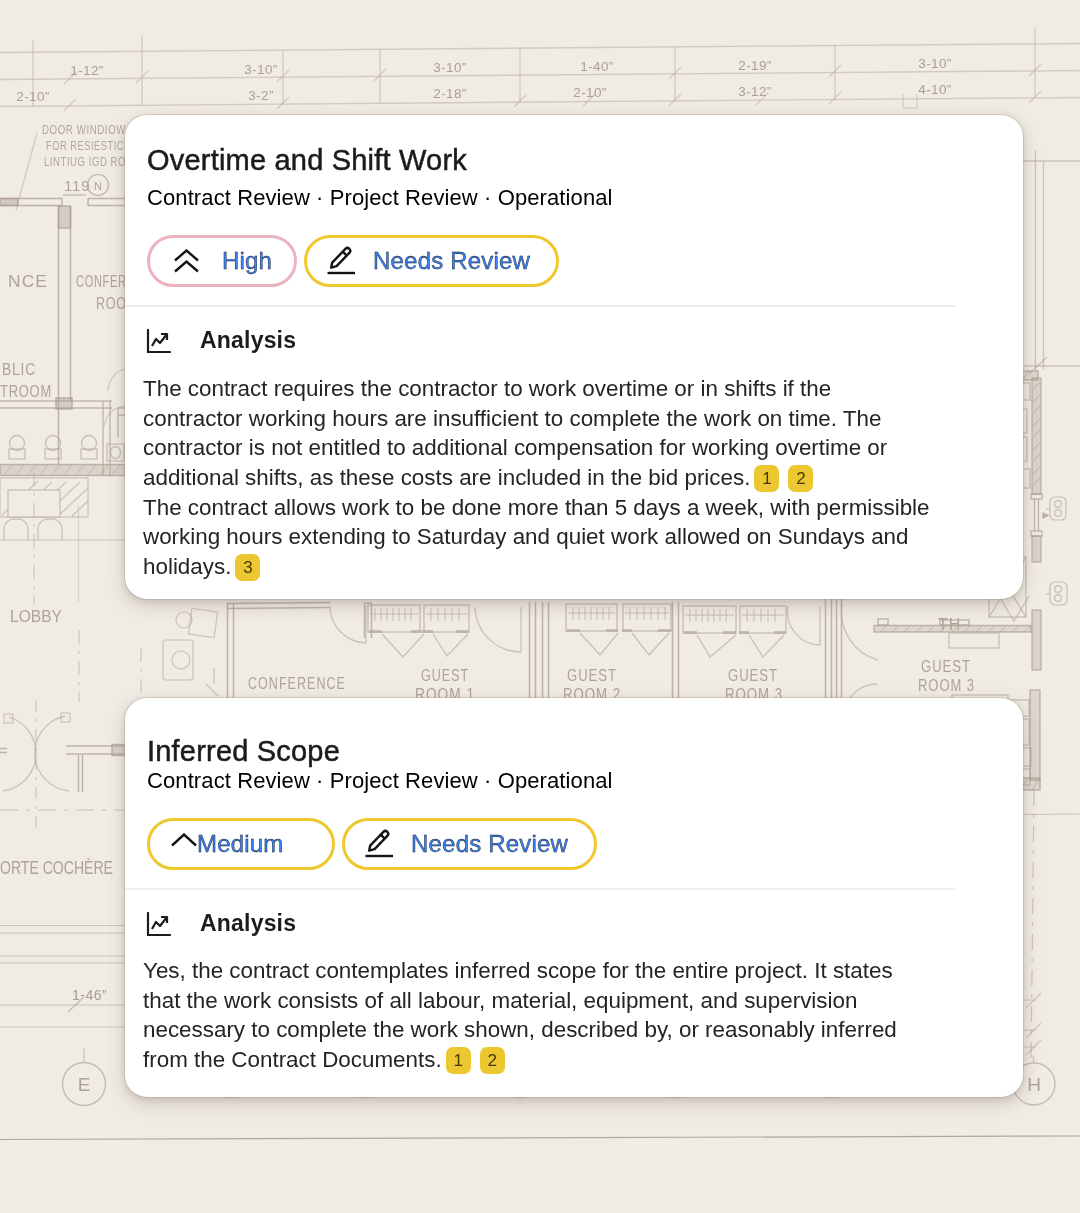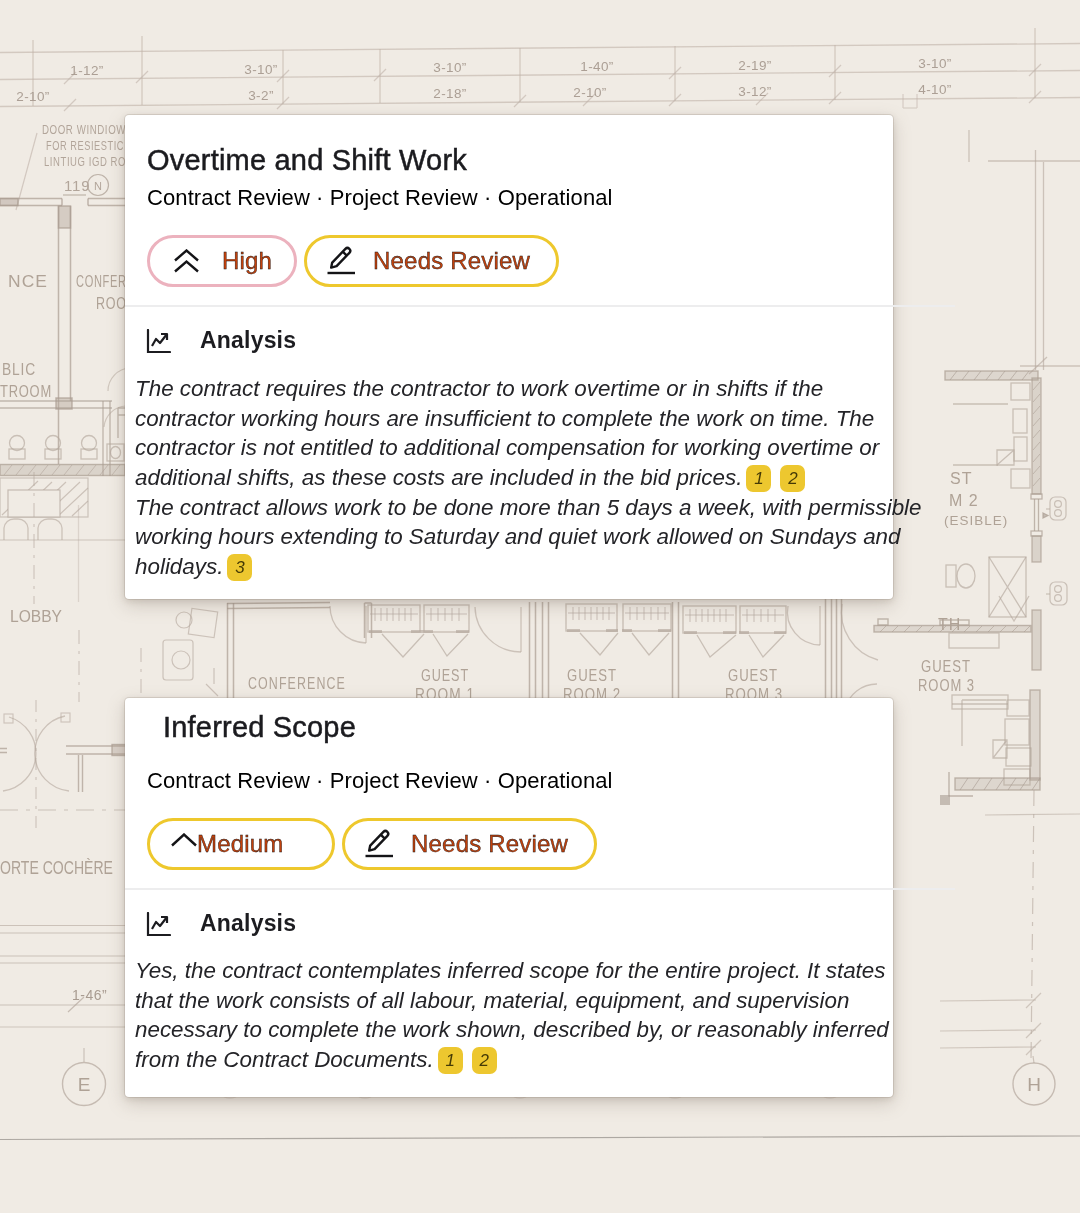--- a/index.html
+++ b/index.html
@@ -1,29 +1,29 @@
 <!DOCTYPE html>
 <html><head>
 <meta charset="utf-8">
 <style>
   html,body{margin:0;padding:0;}
   body{width:1080px;height:1213px;overflow:hidden;position:relative;background:#f0ebe4;font-family:"Liberation Sans",sans-serif;}
   #bg{position:absolute;left:0;top:0;width:1080px;height:1213px;}
-  .card{position:absolute;left:125px;width:768px;background:#ffffff;border-radius:4px;box-shadow:0 0 0 1px rgba(140,128,115,0.22),0 6px 18px rgba(120,105,90,0.28),0 2px 6px rgba(120,105,90,0.18);}
+  .card{position:absolute;left:125px;width:898px;background:#ffffff;border-radius:22px;box-shadow:0 0 0 1px rgba(140,128,115,0.22),0 6px 18px rgba(120,105,90,0.28),0 2px 6px rgba(120,105,90,0.18);}
   .title{position:absolute;left:22px;font-size:29px;font-weight:400;color:#1b1b1f;letter-spacing:0.2px;line-height:29px;-webkit-text-stroke:0.5px #1b1b1f;}
   .subtitle{position:absolute;left:22px;font-size:22px;color:#000000;line-height:22px;letter-spacing:0.1px;}
   .badges{position:absolute;left:22px;display:flex;gap:7px;}
   .pill{box-sizing:border-box;height:52px;border-radius:26px;background:#fff;display:flex;align-items:center;}
-  .pill .txt{font-size:24px;color:#c2410c;letter-spacing:0.2px;-webkit-text-stroke:0.4px #141417;}
+  .pill .txt{font-size:24px;color:#3b82f6;letter-spacing:0.2px;-webkit-text-stroke:0.4px #141417;}
   .pill-pink{border:3px solid #ecb2be;}
   .pill-yellow{border:3px solid #eec82d;}
   .divider{position:absolute;left:0;width:830px;height:2px;background:#ededee;}
   .ahead{position:absolute;left:21px;display:flex;align-items:center;gap:29px;}
   .ahead .atxt{font-size:23px;font-weight:700;color:#1c1c20;letter-spacing:0.2px;position:relative;top:-1px;}
-  .bodytext{position:absolute;left:10px;font-size:22.4px;color:#242428;line-height:29.5px;font-style:italic;}
+  .bodytext{position:absolute;left:18px;font-size:22.4px;color:#242428;line-height:29.5px;}
   .bodytext div{white-space:nowrap;}
   .cite{display:inline-block;box-sizing:border-box;width:25px;height:27px;border-radius:7px;background:#edc72f;color:#453a06;font-size:17px;font-weight:500;text-align:center;line-height:27px;vertical-align:baseline;position:relative;top:-1px;margin-left:4px;}
 </style>
 </head>
 <body>
 
 <div id="bg">
 <svg width="1080" height="1213" viewBox="0 0 1080 1213" fill="none" font-family="Liberation Sans">
 <g stroke="#c0b3a9" stroke-opacity="0.6" stroke-width="1.3">
 
@@ -508,21 +508,21 @@
     <div>contractor is not entitled to additional compensation for working overtime or</div>
     <div>additional shifts, as these costs are included in the bid prices.<span class="cite">1</span><span class="cite" style="margin-left:9px;">2</span></div>
     <div>The contract allows work to be done more than 5 days a week, with permissible</div>
     <div>working hours extending to Saturday and quiet work allowed on Sundays and</div>
     <div>holidays.<span class="cite">3</span></div>
   </div>
 </div>
 
 <div class="card" id="card2" style="top:698px;height:399px;">
 
-  <div class="title" style="top:15px;margin-left:16px;">Inferred Scope</div>
+  <div class="title" style="top:39px;">Inferred Scope</div>
 
   <div class="subtitle" style="top:72px;">Contract Review · Project Review · Operational</div>
 
   <div class="badges" style="top:120px;">
     <div class="pill pill-yellow" style="width:188px;padding-left:21px;">
       <svg width="26" height="14" viewBox="0 0 26 14" fill="none" stroke="#141417" stroke-width="2.4" style="margin-top:-8px;">
         <path d="M1 12.5 L13 1.5 L25 12.5"></path>
       </svg>
       <span class="txt">Medium</span>
     </div>

